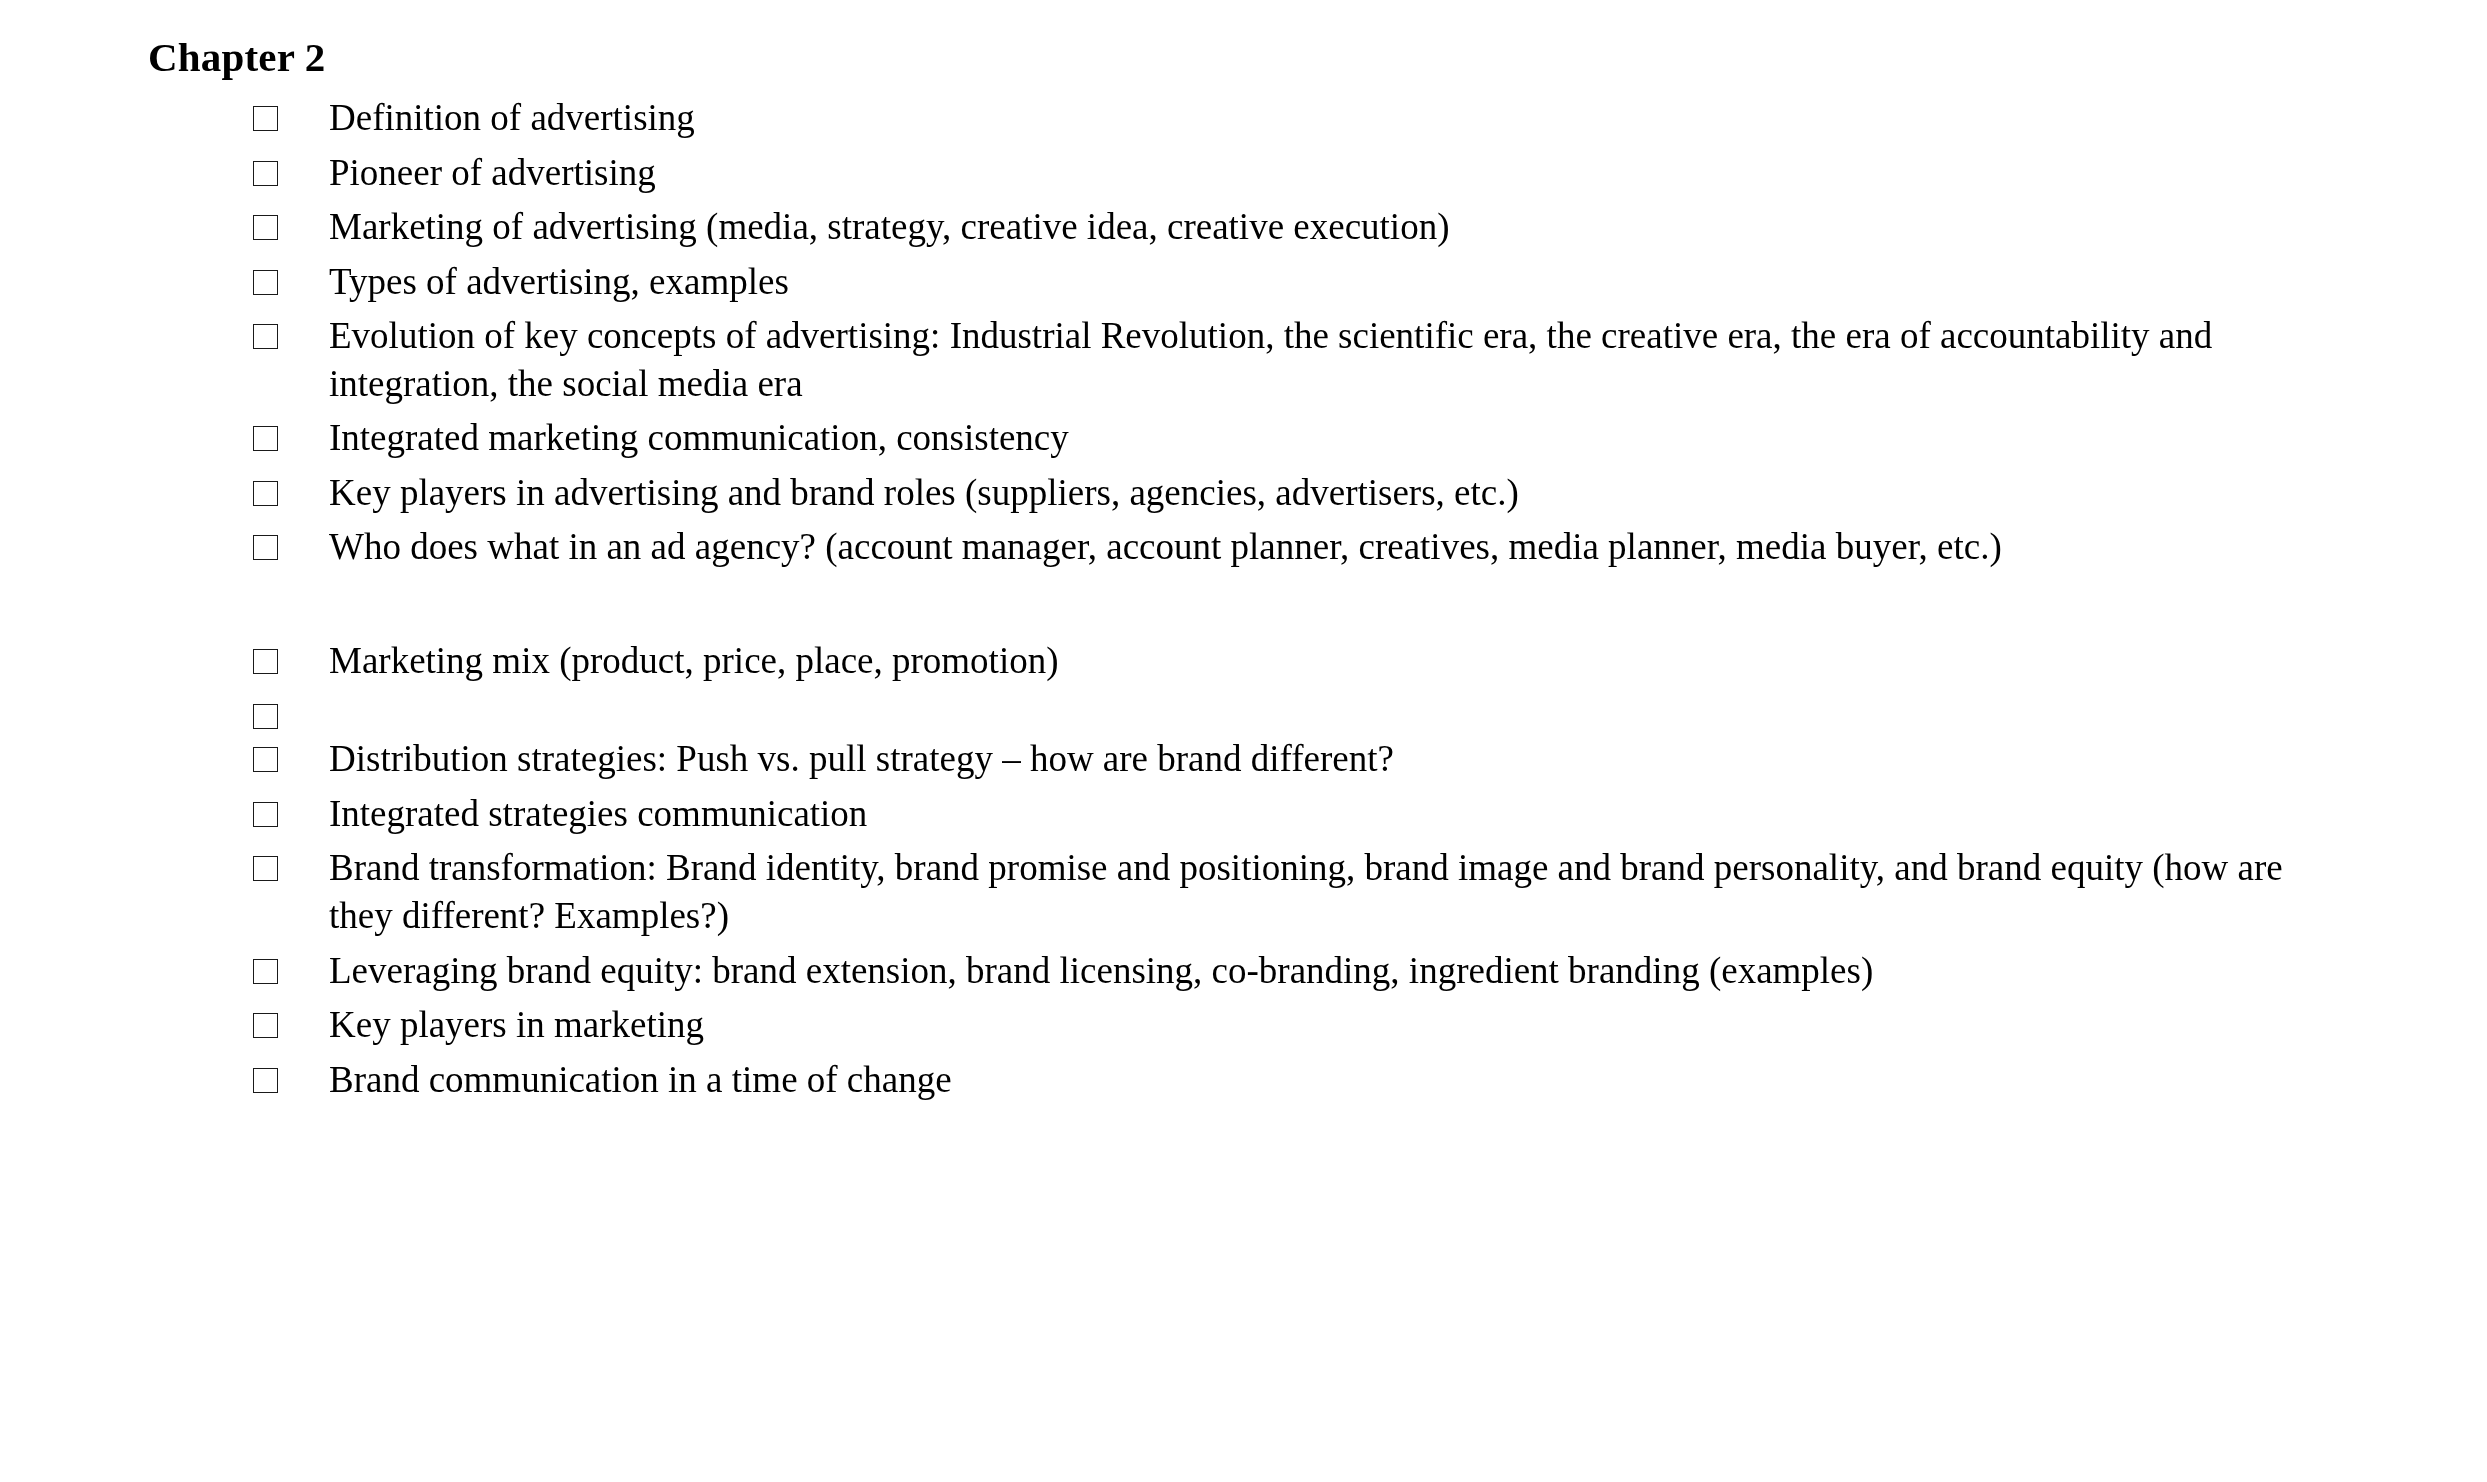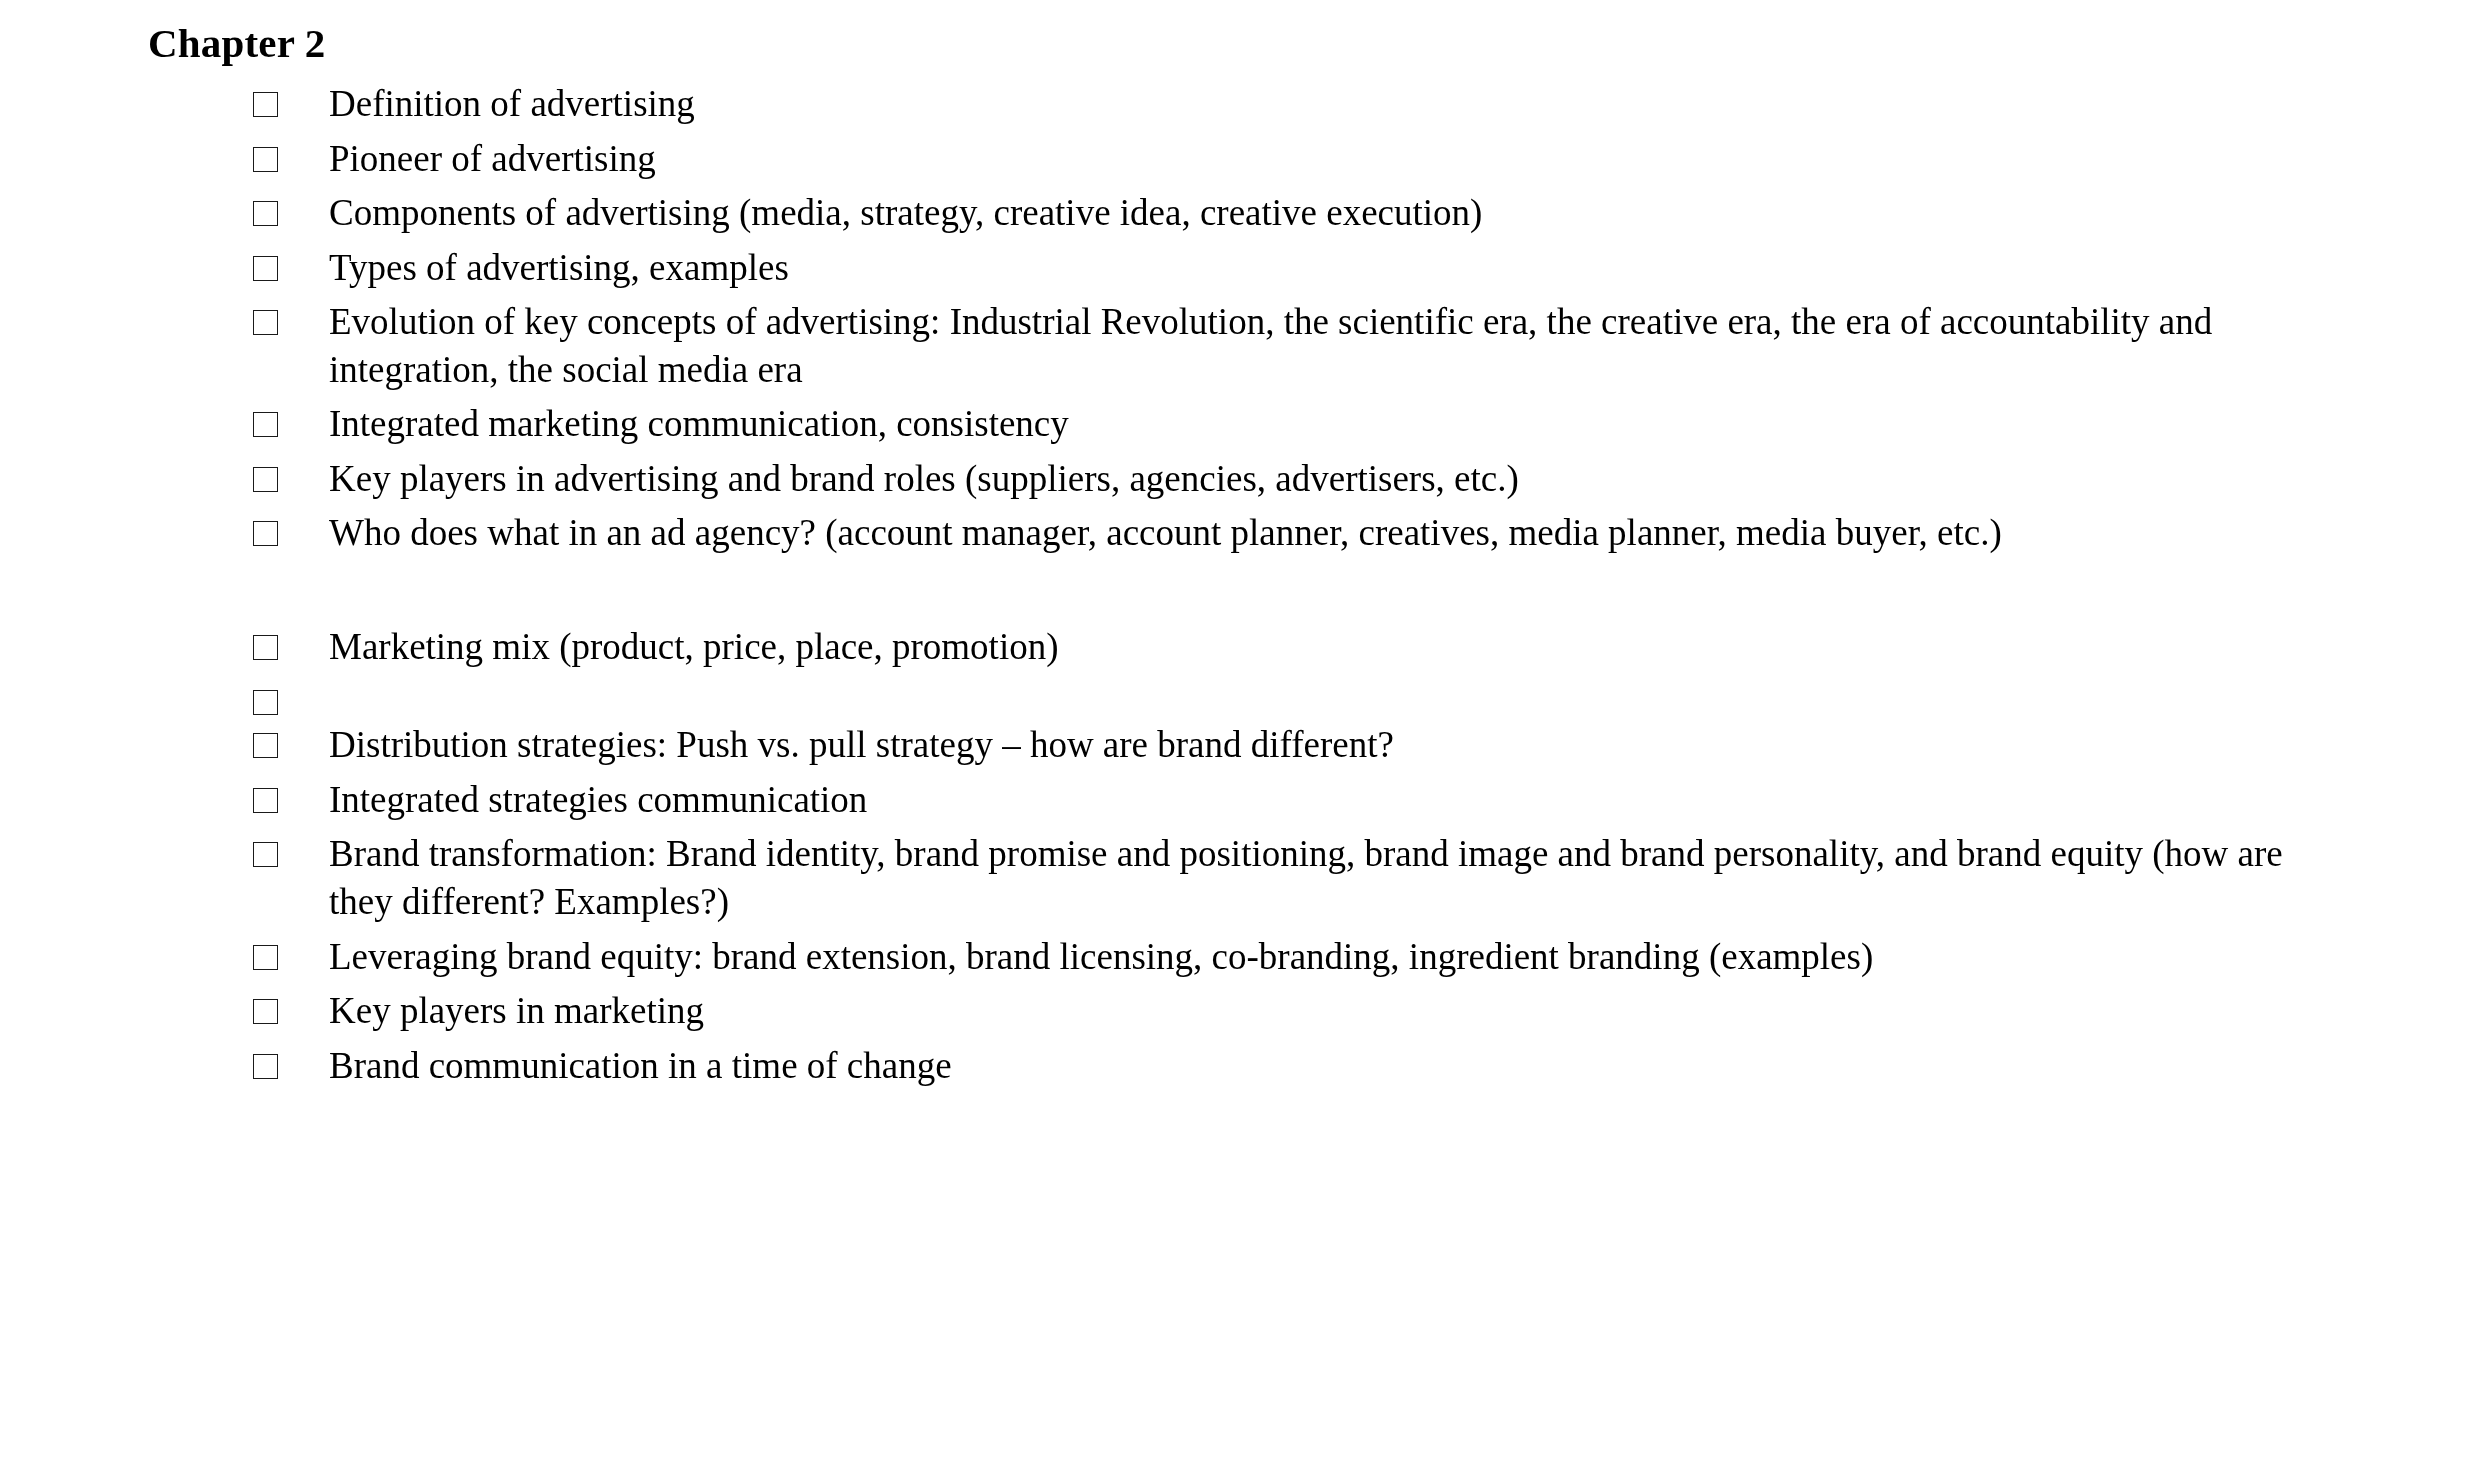--- a/index.html
+++ b/index.html
@@ -11,21 +11,21 @@
     width: 2487px;
     min-height: 1483px;
     font-family: "Liberation Serif", "DejaVu Serif", serif;
     color: #000000;
     -webkit-font-smoothing: antialiased;
   }
   .page {
     box-sizing: border-box;
     width: 2487px;
     min-height: 1483px;
-    padding: 18px 101px 0 148px;
+    padding: 32px 101px 0 148px;
   }
   .section {
     margin-bottom: 0;
   }
   .section + .section {
     margin-top: 66px;
   }
   .chapter-heading {
     font-size: 41px;
     font-weight: bold;
@@ -75,21 +75,21 @@
       <li class="item-row">
         <span class="bullet-box"></span>
         <span class="item-text">Definition of advertising</span>
       </li>
       <li class="item-row">
         <span class="bullet-box"></span>
         <span class="item-text">Pioneer of advertising</span>
       </li>
       <li class="item-row">
         <span class="bullet-box"></span>
-        <span class="item-text">Components of advertising (media, strategy, creative idea, creative execution)</span>
+        <span class="item-text">Marketing of advertising (media, strategy, creative idea, creative execution)</span>
       </li>
       <li class="item-row">
         <span class="bullet-box"></span>
         <span class="item-text">Types of advertising, examples</span>
       </li>
       <li class="item-row">
         <span class="bullet-box"></span>
         <span class="item-text">Evolution of key concepts of advertising: Industrial Revolution, the scientific era, the creative era, the era of accountability and integration, the social media era</span>
       </li>
       <li class="item-row">

